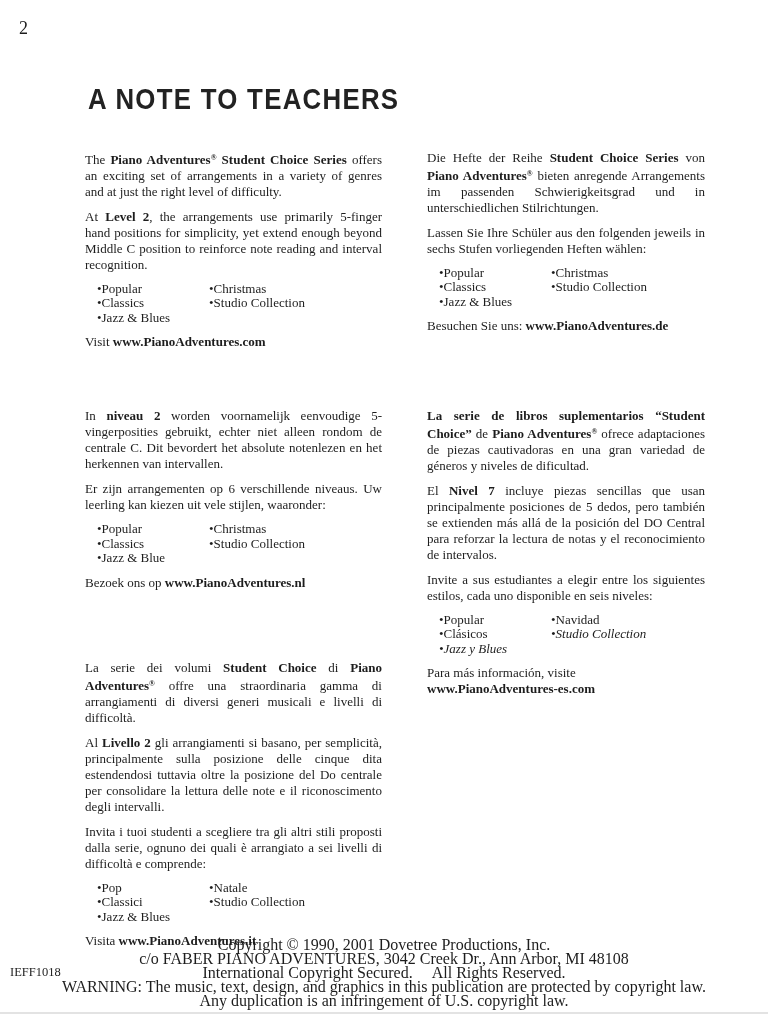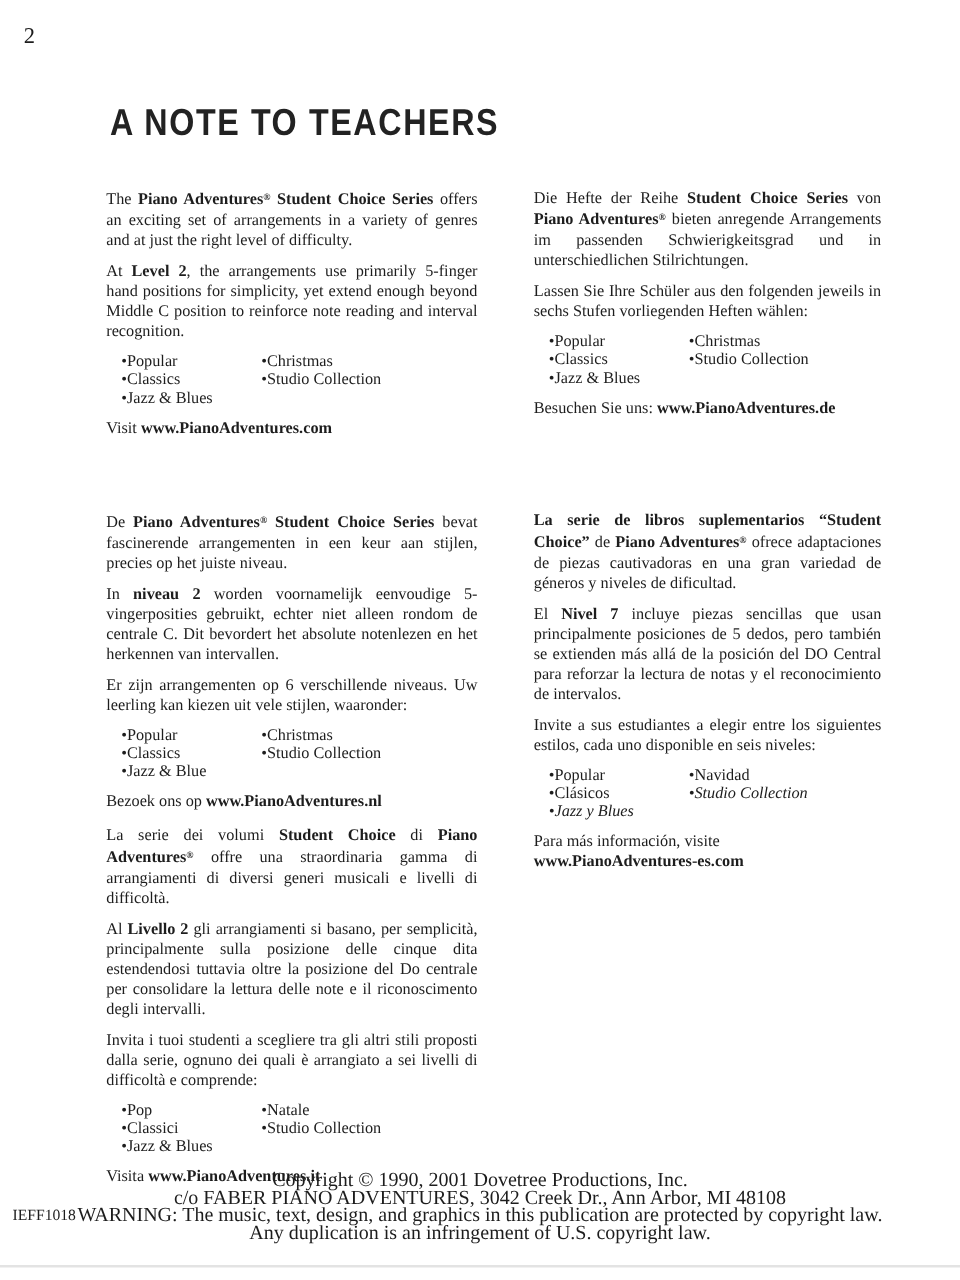--- a/index.html
+++ b/index.html
@@ -103,21 +103,20 @@
     </ul>
     <ul>
       <li>Christmas</li>
       <li>Studio Collection</li>
     </ul>
   </div>
   <p class="visit"><span>Besuchen Sie uns: </span><span class="b">www.PianoAdventures.de</span></p>
 </section>
 
 <section class="col sec-dutch">
-  <p><span>De </span><span class="b">Piano Adventures</span><span class="b sup">®</span><span class="b"> Student Choice Series</span><span> bevat fascinerende arrangementen in een keur aan stijlen, precies op het juiste niveau.</span></p>
   <p><span>In </span><span class="b">niveau 2</span><span> worden voornamelijk eenvoudige 5-vingerposities gebruikt, echter niet alleen rondom de centrale C. Dit bevordert het absolute notenlezen en het herkennen van intervallen.</span></p>
   <p><span>Er zijn arrangementen op 6 verschillende niveaus. Uw leerling kan kiezen uit vele stijlen, waaronder:</span></p>
   <div class="bullets">
     <ul class="left-ul">
       <li>Popular</li>
       <li>Classics</li>
       <li>Jazz &amp; Blue</li>
     </ul>
     <ul>
       <li>Christmas</li>
@@ -159,18 +158,19 @@
       <li>Natale</li>
       <li>Studio Collection</li>
     </ul>
   </div>
   <p class="visit"><span>Visita </span><span class="b">www.PianoAdventures.it</span></p>
 </section>
 
 <footer class="footer">
   <div class="line">Copyright © 1990, 2001 Dovetree Productions, Inc.</div>
   <div class="line">c/o FABER PIANO ADVENTURES, 3042 Creek Dr., Ann Arbor, MI 48108</div>
+  <div class="line">International Copyright Secured.     All Rights Reserved.</div>
   <div class="line">WARNING: The music, text, design, and graphics in this publication are protected by copyright law.</div>
   <div class="line">Any duplication is an infringement of U.S. copyright law.</div>
 </footer>
 
 <div class="code">IEFF1018</div>
 <div class="edge-line"></div>
 
 </body></html>

